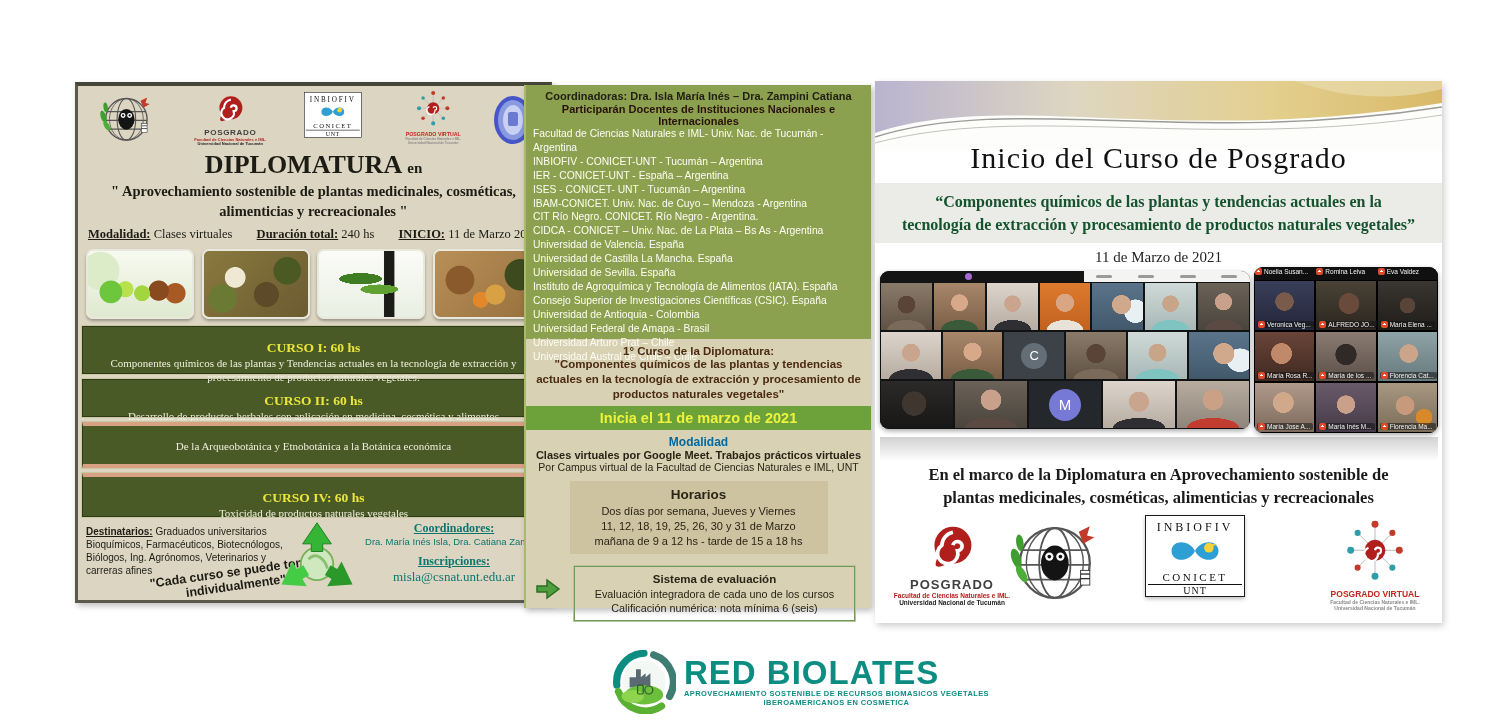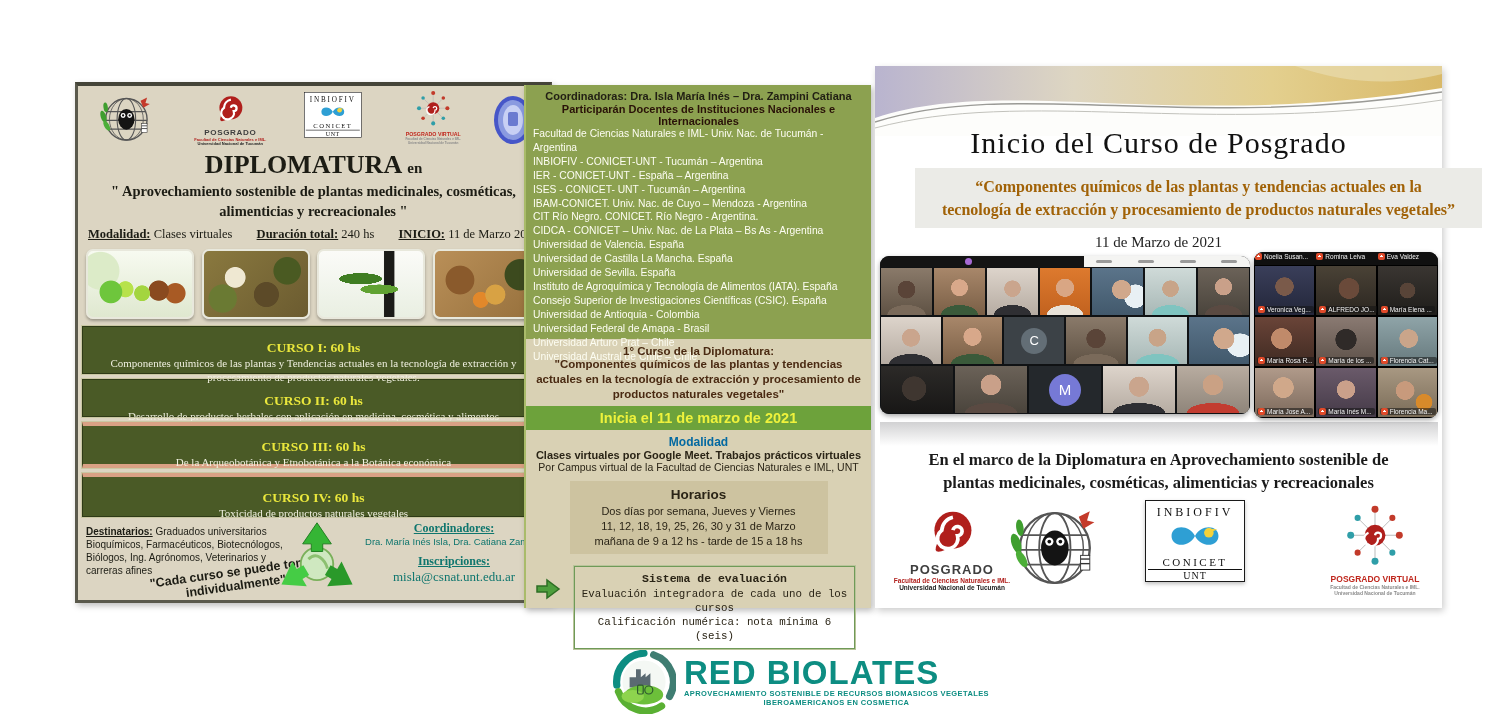--- a/index.html
+++ b/index.html
@@ -85,33 +85,33 @@
   .mid-modalidad .l2 { font-size:10.5px; }
   .mid-horarios { width:258px; margin:8px auto 0 auto; background:#cdc3a0; text-align:center;
     padding:5px 4px; color:#2a2416; }
   .mid-horarios .hdr { font-weight:bold; font-size:13.5px; }
   .mid-horarios div { font-size:11px; line-height:1.35; }
   .mid-eval-row { position:relative; margin-top:12px; }
   .mid-eval-arrow { position:absolute; left:9px; top:12px; }
   .mid-eval { margin:0 16px 0 48px; border:1px solid #6f9a58; outline:1px solid #b9c49a;
     text-align:center; padding:5px 4px; color:#2a2416; }
   .mid-eval .hdr { font-weight:bold; font-size:11.5px; }
-  .mid-eval div { font-size:10.8px; line-height:1.3;font-family:Liberation Mono, monospace; }
+  .mid-eval div { font-size:10.8px; line-height:1.3; }
 
   
-  .panel-right { position:absolute; left:875px; top:66px; width:567px; height:542px;
+  .panel-right { position:absolute; left:875px; top:81px; width:567px; height:542px;
     background:#fff; box-shadow:2px 3px 7px rgba(0,0,0,.2); }
   .rp-wave { position:relative; height:70px; overflow:hidden;
     background:linear-gradient(to right, #b9b4cf 0, #ded6c2 35%, #e3cf8e 70%, #d9b968 100%); }
   .rp-wave svg { position:absolute; left:0; top:0; }
   .rp-title { position:absolute; left:0; top:60px; width:100%; text-align:center;
     font-family:"Liberation Serif", serif; font-size:30px; color:#111; letter-spacing:1px; }
   .rp-quote { position:absolute; left:0; top:102px; width:100%; background:#ebebe7;
     text-align:center; font-family:"Liberation Serif", serif; font-weight:bold; font-size:16px;
-    line-height:1.45; padding:7px 26px; color:#a16207;margin-left:40px; }
+    line-height:1.45; padding:7px 26px; color:#14532d; }
   .rp-date { position:absolute; left:0; top:168px; width:100%; text-align:center;
     font-family:"Liberation Serif", serif; font-size:15px; color:#222; }
   .rp-conf { position:absolute; left:0; top:186px; width:567px; height:170px; }
   .meet-block { position:absolute; left:5px; top:4px; width:370px; height:158px;
     border-radius:9px; overflow:hidden; background:#1d2023; box-shadow:0 2px 5px rgba(0,0,0,.35); }
   .meet-topbar { display:flex; height:11px; }
   .meet-topbar .dark { flex:0 0 55%; background:#141414; position:relative; }
   .meet-topbar .dark .dot { position:absolute; left:42%; top:2px; width:7px; height:7px;
     border-radius:50%; background:#a76ad4; }
   .meet-topbar .light { flex:1; background:#f4f4f2; display:flex; align-items:center;
@@ -316,21 +316,20 @@
 
     <div class="course" style="height:48px;">
       <div class="c-title">CURSO I: 60 hs</div>
       <div class="c-desc">Componentes químicos de las plantas y Tendencias actuales en la tecnología de extracción y procesamiento de productos naturales vegetales.</div>
     </div>
     <div class="course" style="height:38px;">
       <div class="c-title">CURSO II: 60 hs</div>
       <div class="c-desc">Desarrollo de productos herbales con aplicación en medicina, cosmética y alimentos</div>
     </div>
     <div class="course salmon-top salmon-bottom" style="height:46px;">
-      <div class="c-title">CURSO III: 60 hs</div>
       <div class="c-desc">De la Arqueobotánica y Etnobotánica a la Botánica económica</div>
     </div>
     <div class="course salmon-top" style="height:44px;">
       <div class="c-title">CURSO IV: 60 hs</div>
       <div class="c-desc">Toxicidad de productos naturales vegetales</div>
     </div>
 
     <div class="lp-bottom">
       <div class="lp-dest">
         <b>Destinatarios:</b>

